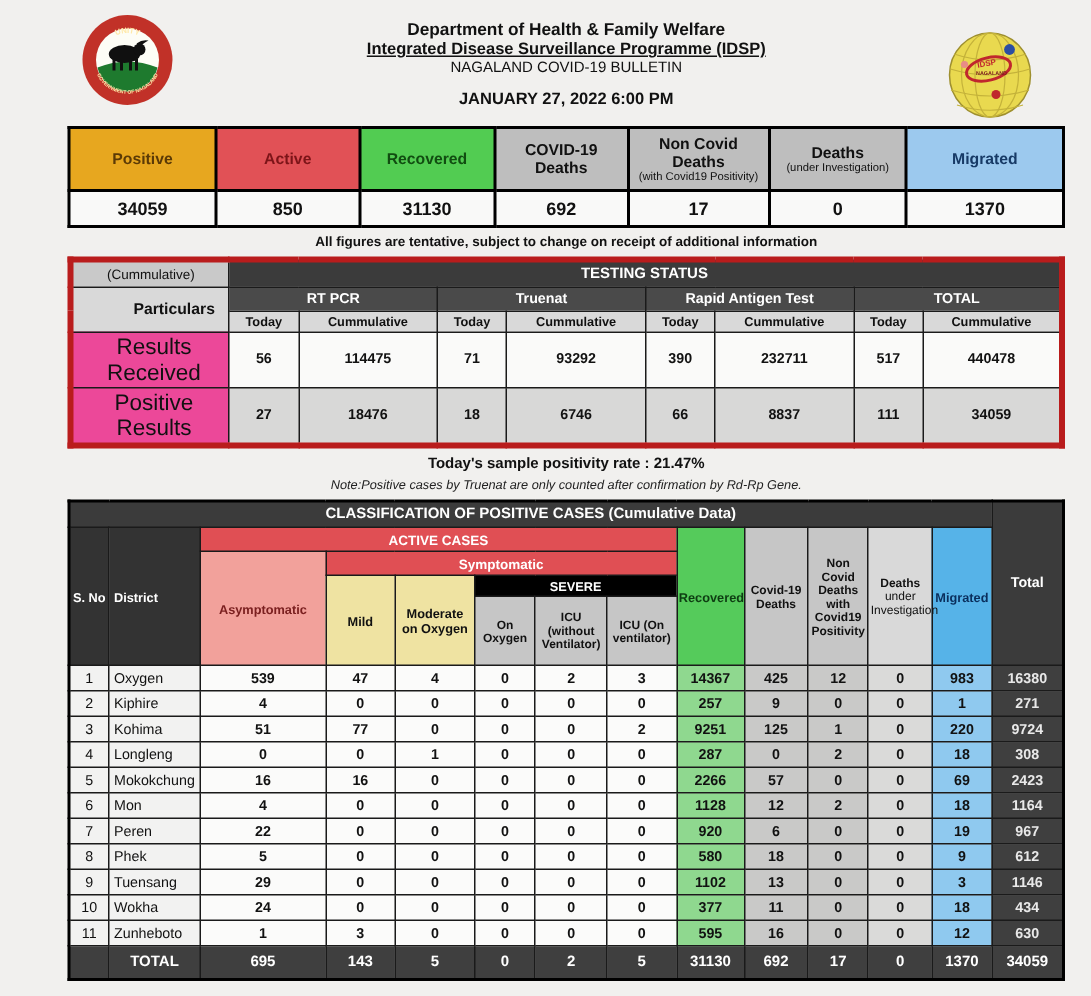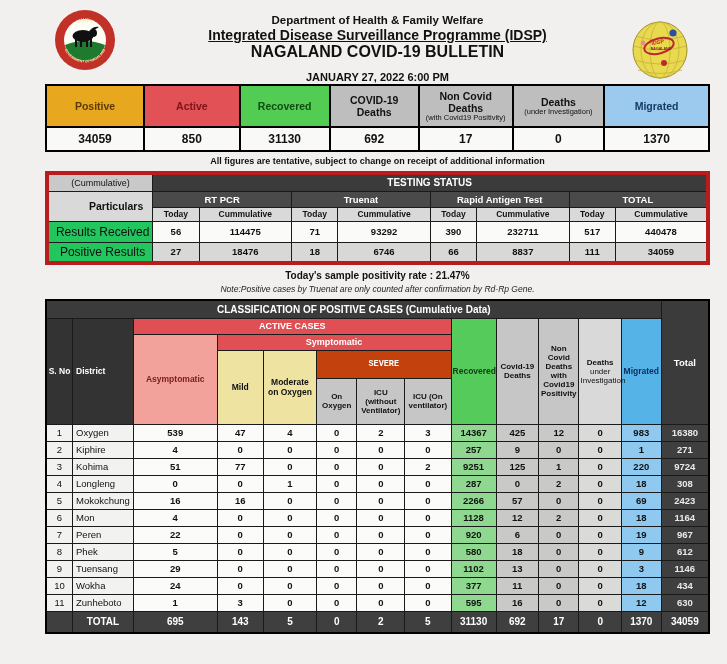--- a/index.html
+++ b/index.html
@@ -11,22 +11,22 @@
     color:#111;
   }
   .page { padding:2px 17px 0 45px; }
 
   
   .masthead { position:relative; height:82px; }
   .seal { position:absolute; left:8px; top:4px; }
   .idsp { position:absolute; right:18px; top:18px; }
   .titles { text-align:center; padding-top:12px; line-height:1.15; }
   .t-dept { font-size:11.5px; font-weight:bold; }
-  .t-prog { font-size:14px; font-weight:bold; text-decoration:underline; }
-  .t-bull { font-size:16px; font-weight:bold; }
+  .t-prog { font-size:11px; font-weight:bold; text-decoration:underline; }
+  .t-bull { font-size:10px; font-weight:normal; }
   .t-date { font-size:11px; font-weight:bold; margin-top:9px; }
 
   
   table { border-collapse:collapse; width:100%; }
   .summary { border:2px solid #000; }
   .summary td { border:2px solid #000; text-align:center; vertical-align:middle; }
   .summary .card { height:42px; padding:2px; }
   .card-label { font-size:10.5px; font-weight:bold; line-height:1.15; }
   .card-sub { font-size:7.5px; font-weight:normal; line-height:1.1; }
   .summary .card-value { height:24px; background:#F9F9F8; font-size:12px; font-weight:bold; }
@@ -34,37 +34,37 @@
   .note1 { text-align:center; font-size:9px; font-weight:bold; margin:4px 0 5px 0; }
 
   
   .testing { border:4px solid #b91c1c; table-layout:fixed; }
   .testing td { border:1px solid #1a1a1a; text-align:center; vertical-align:middle; }
   .ts-corner { background:#C9C9C9; font-size:9px; height:18px; }
   .ts-dark  { background:#3B3B3B; color:#fff; font-weight:bold; font-size:10px; }
   .ts-group { background:#4A4A4A; color:#fff; font-weight:bold; font-size:9.5px; height:16px; }
   .ts-part  { background:#D9D9D9; font-weight:bold; font-size:10.5px;padding-left:32px; }
   .ts-sub   { background:#D9D9D9; font-weight:bold; font-size:8.5px; height:14px; }
-  .ts-label { background:#22c55e; text-align:left; padding-left:5px; font-size:12px; height:21px; }
+  .ts-label { background:#ec4899; text-align:left; padding-left:5px; font-size:15px; height:21px; }
   .ts-val   { background:#FAFAF9; font-weight:bold; font-size:9.5px; }
   .ts-row2 .ts-val { background:#D8D8D7; }
 
   .posrate { text-align:center; font-size:10px; font-weight:bold; margin:5px 0 3px 0; }
   .note2 { text-align:center; font-size:8.5px; font-style:italic; color:#222; margin-bottom:5px; }
 
   
   .classif { border:2px solid #000; table-layout:fixed; }
   .classif td { border:1px solid #1a1a1a; text-align:center; vertical-align:middle; padding:0 1px; }
   .cl-title { background:#3B3B3B; color:#fff; font-weight:bold; font-size:10px; height:18px; }
   .h-dark  { background:#333333; color:#fff; font-weight:bold; font-size:8.5px; }
   .h-total { background:#3B3B3B; color:#fff; font-weight:bold; font-size:9.5px; }
   .h-red   { background:#E04F54; color:#fff; font-weight:bold; font-size:9px; height:16px; }
   .h-salmon{ background:#F2A19B; color:#7B2020; font-weight:bold; font-size:8.5px; }
   .h-khaki { background:#EFE3A2; color:#111; font-weight:bold; font-size:8.5px;margin-left:17px; }
-  .h-severe{ background:#c2410c; color:#fff; font-weight:bold; font-size:8.5px; height:28px;font-family:Liberation Mono, monospace; }
+  .h-severe{ background:#000000; color:#fff; font-weight:bold; font-size:8.5px; height:14px; }
   .h-gray  { background:#C6C6C6; color:#111; font-weight:bold; font-size:8px; }
   .h-lgray { background:#D9D9D9; color:#111; font-size:8px; }
   .h-lgray b { font-weight:bold; }
   .h-green { background:#55CB5B; color:#0E3D12; font-weight:bold; font-size:8.5px; }
   .h-blue  { background:#56B3E8; color:#0A2E5C; font-weight:bold; font-size:8.5px; }
   .hrow4 td { height:46px; }
   .classif tbody td { height:17px; font-size:9.5px; }
   .c-sno      { background:#F2F2F1; }
   .c-district { background:#F2F2F1; text-align:left !important; padding-left:3px !important; }
   .c-white { background:#FBFBFA; font-weight:600; }

